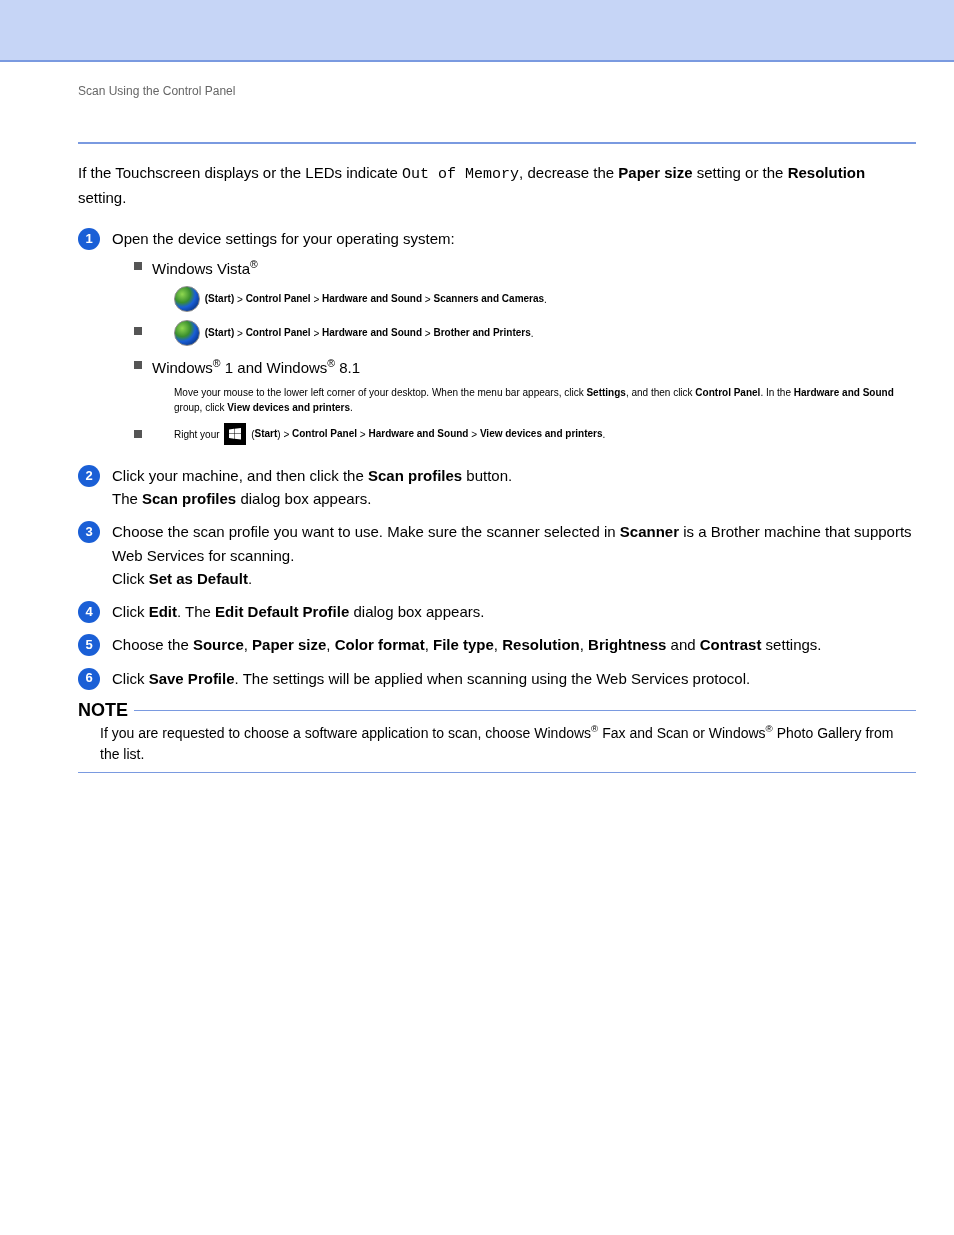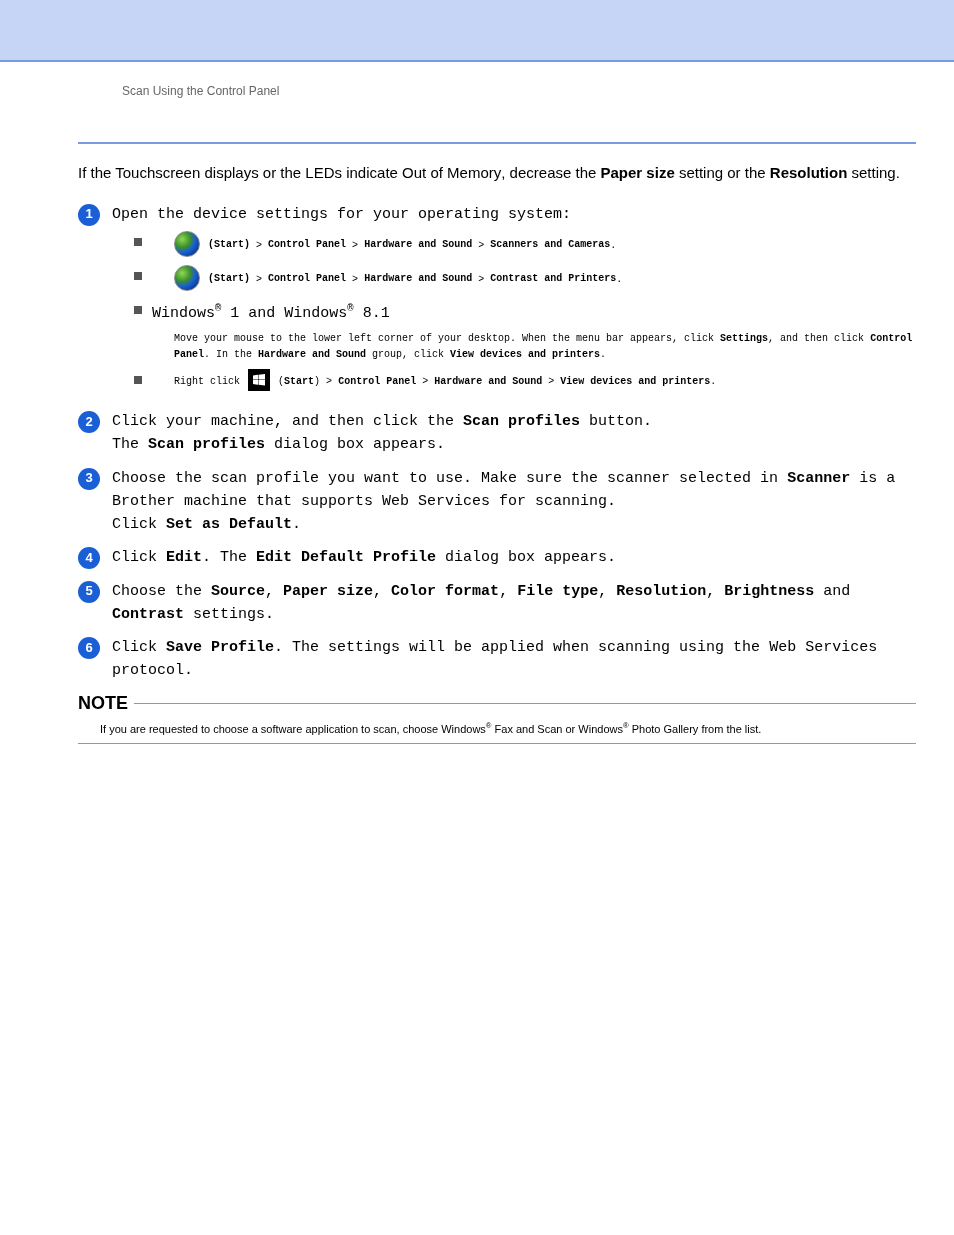--- a/index.html
+++ b/index.html
@@ -1,41 +1,41 @@
 <!DOCTYPE html>
 <html><head>
 <meta charset="utf-8">
 <style>
   * { box-sizing: border-box; margin: 0; padding: 0; }
   html, body { width: 954px; background: #fff; font-family: Arial, Helvetica, sans-serif; color: #000; }
   .top-band { height: 60px; background: #c6d5f6; width: 100%; }
   .top-rule { height: 2px; background: #7a9ae0; width: 100%; }
   .page { padding: 22px 38px 0 78px; position: relative; }
-  .breadcrumb { font-size: 12px; color: #666; margin-bottom: 44px; margin-left: 44px; }
+  .breadcrumb { font-size: 12px; color: #666; margin-bottom: 44px; }
   .title { font-size: 23px; font-weight: bold; margin-bottom: 6px; }
   .title-rule { height: 2px; background: #7a9ae0; margin-bottom: 18px; }
   .intro { font-size: 15px; line-height: 1.5; margin-bottom: 18px; }
-  .mono { font-family: Liberation Sans, sans-serif; }
+  .mono { font-family: Liberation Mono, monospace; }
   .bold { font-weight: bold; margin-top: 20px; }
   .step { display: flex; gap: 12px; margin-bottom: 10px; font-size: 15px; line-height: 1.55; }
   .step .num { flex: 0 0 22px; height: 22px; border-radius: 50%; background: #1a5fd6; color: #fff; font-size: 13px; font-weight: bold; display: flex; align-items: center; justify-content: center; margin-top: 1px; }
-  .step .body { flex: 1; font-family: Liberation Mono, monospace; }
+  .step .body { flex: 1; }
   .sublist { padding-left: 22px; margin-top: 6px; }
   .subitem { padding-left: 18px; position: relative; margin-bottom: 6px; }
   .subitem .bullet { position: absolute; left: 0; top: 6px; width: 8px; height: 8px; background: #555; }
   .subitem .label { font-size: 15px; }
   .subitem .path { padding-left: 22px; margin-top: 6px; margin-bottom: 8px; font-size: 10px; line-height: 1.55; }
   .start-icon { display: inline-block; vertical-align: middle; width: 26px; height: 26px; border-radius: 50%; background: radial-gradient(circle at 30% 30%, #8fd850 0%, #3a8f2e 35%, #1a5fd6 55%, #0a3a8f 80%); border: 1px solid #888; margin-right: 2px; position: relative; top: -1px; }
   .win10-icon { display: inline-flex; vertical-align: middle; width: 22px; height: 22px; background: #000; margin: 0 2px; align-items: center; justify-content: center; color: #fff; font-size: 10px; position: relative; top: -1px; }
   .win10-icon svg { width: 12px; height: 12px; }
   sup { font-size: 0.7em; vertical-align: super; }
   .note-row { display: flex; align-items: center; margin-top: 0; }
   .note-label { font-size: 18px; font-weight: bold; padding-right: 6px; }
   .note-line { flex: 1; height: 1px; background: #7a9ae0; }
-  .note-body { font-size: 11px; line-height: 1.55; padding-left: 22px; margin-top: 6px; margin-bottom: 6px; }
+  .note-body { font-size: 14px; line-height: 1.55; padding-left: 22px; margin-bottom: 6px; }
   .note-end { height: 1px; background: #7a9ae0; margin-top: 6px; }
   .page-num { position: absolute; right: 2px; top: 1095px; font-size: 12px; font-weight: bold; }
 </style>
 </head>
 <body>
 
 <div class="top-band"></div>
 <div class="top-rule"></div>
 
 <div class="page">
@@ -48,20 +48,23 @@
   </p>
 
   <div class="step">
     <div class="num">1</div>
     <div class="body">
       <span>Open the device settings for your operating system:</span>
       <div class="sublist">
 
         <div class="subitem">
           <div class="bullet"></div>
+          <div class="label">
+            <span>Windows Vista</span><sup>®</sup>
+          </div>
           <div class="path">
             <span class="start-icon"></span>
             <span class="bold">(Start)</span>
             <span>&gt;</span>
             <span class="bold">Control Panel</span>
             <span>&gt;</span>
             <span class="bold">Hardware and Sound</span>
             <span>&gt;</span>
             <span class="bold">Scanners and Cameras</span><span>.</span>
           </div>
@@ -70,38 +73,38 @@
         <div class="subitem">
           <div class="bullet"></div>
           <div class="path">
             <span class="start-icon"></span>
             <span class="bold">(Start)</span>
             <span>&gt;</span>
             <span class="bold">Control Panel</span>
             <span>&gt;</span>
             <span class="bold">Hardware and Sound</span>
             <span>&gt;</span>
-            <span class="bold">Contrast and Printers</span><span>.</span>
+            <span class="bold">Brother and Printers</span><span>.</span>
           </div>
         </div>
 
         <div class="subitem">
           <div class="bullet"></div>
           <div class="label">
             <span>Windows</span><sup>®</sup><span> 1 and Windows</span><sup>®</sup><span> 8.1</span>
           </div>
           <div class="path">
             <span>Move your mouse to the lower left corner of your desktop. When the menu bar appears, click </span><span class="bold">Settings</span><span>, and then click </span><span class="bold">Control Panel</span><span>. In the </span><span class="bold">Hardware and Sound</span><span> group, click </span><span class="bold">View devices and printers</span><span>.</span>
           </div>
         </div>
 
         <div class="subitem">
           <div class="bullet"></div>
           <div class="path">
-            <span>Right click </span><span class="win10-icon">
+            <span>Right your </span><span class="win10-icon">
                 <svg viewBox="0 0 12 12">
                   <path fill="#fff" d="M0 1.5 L5 0.8 V5.5 H0 Z M5.5 0.7 L12 0 V5.5 H5.5 Z M0 6 H5 V10.7 L0 10 Z M5.5 6 H12 V11.5 L5.5 10.7 Z"></path>
                 </svg>
               </span>
             <span>(</span><span class="bold">Start</span><span>)</span>
             <span>&gt;</span>
             <span class="bold">Control Panel</span>
             <span>&gt;</span>
             <span class="bold">Hardware and Sound</span>
             <span>&gt;</span>

